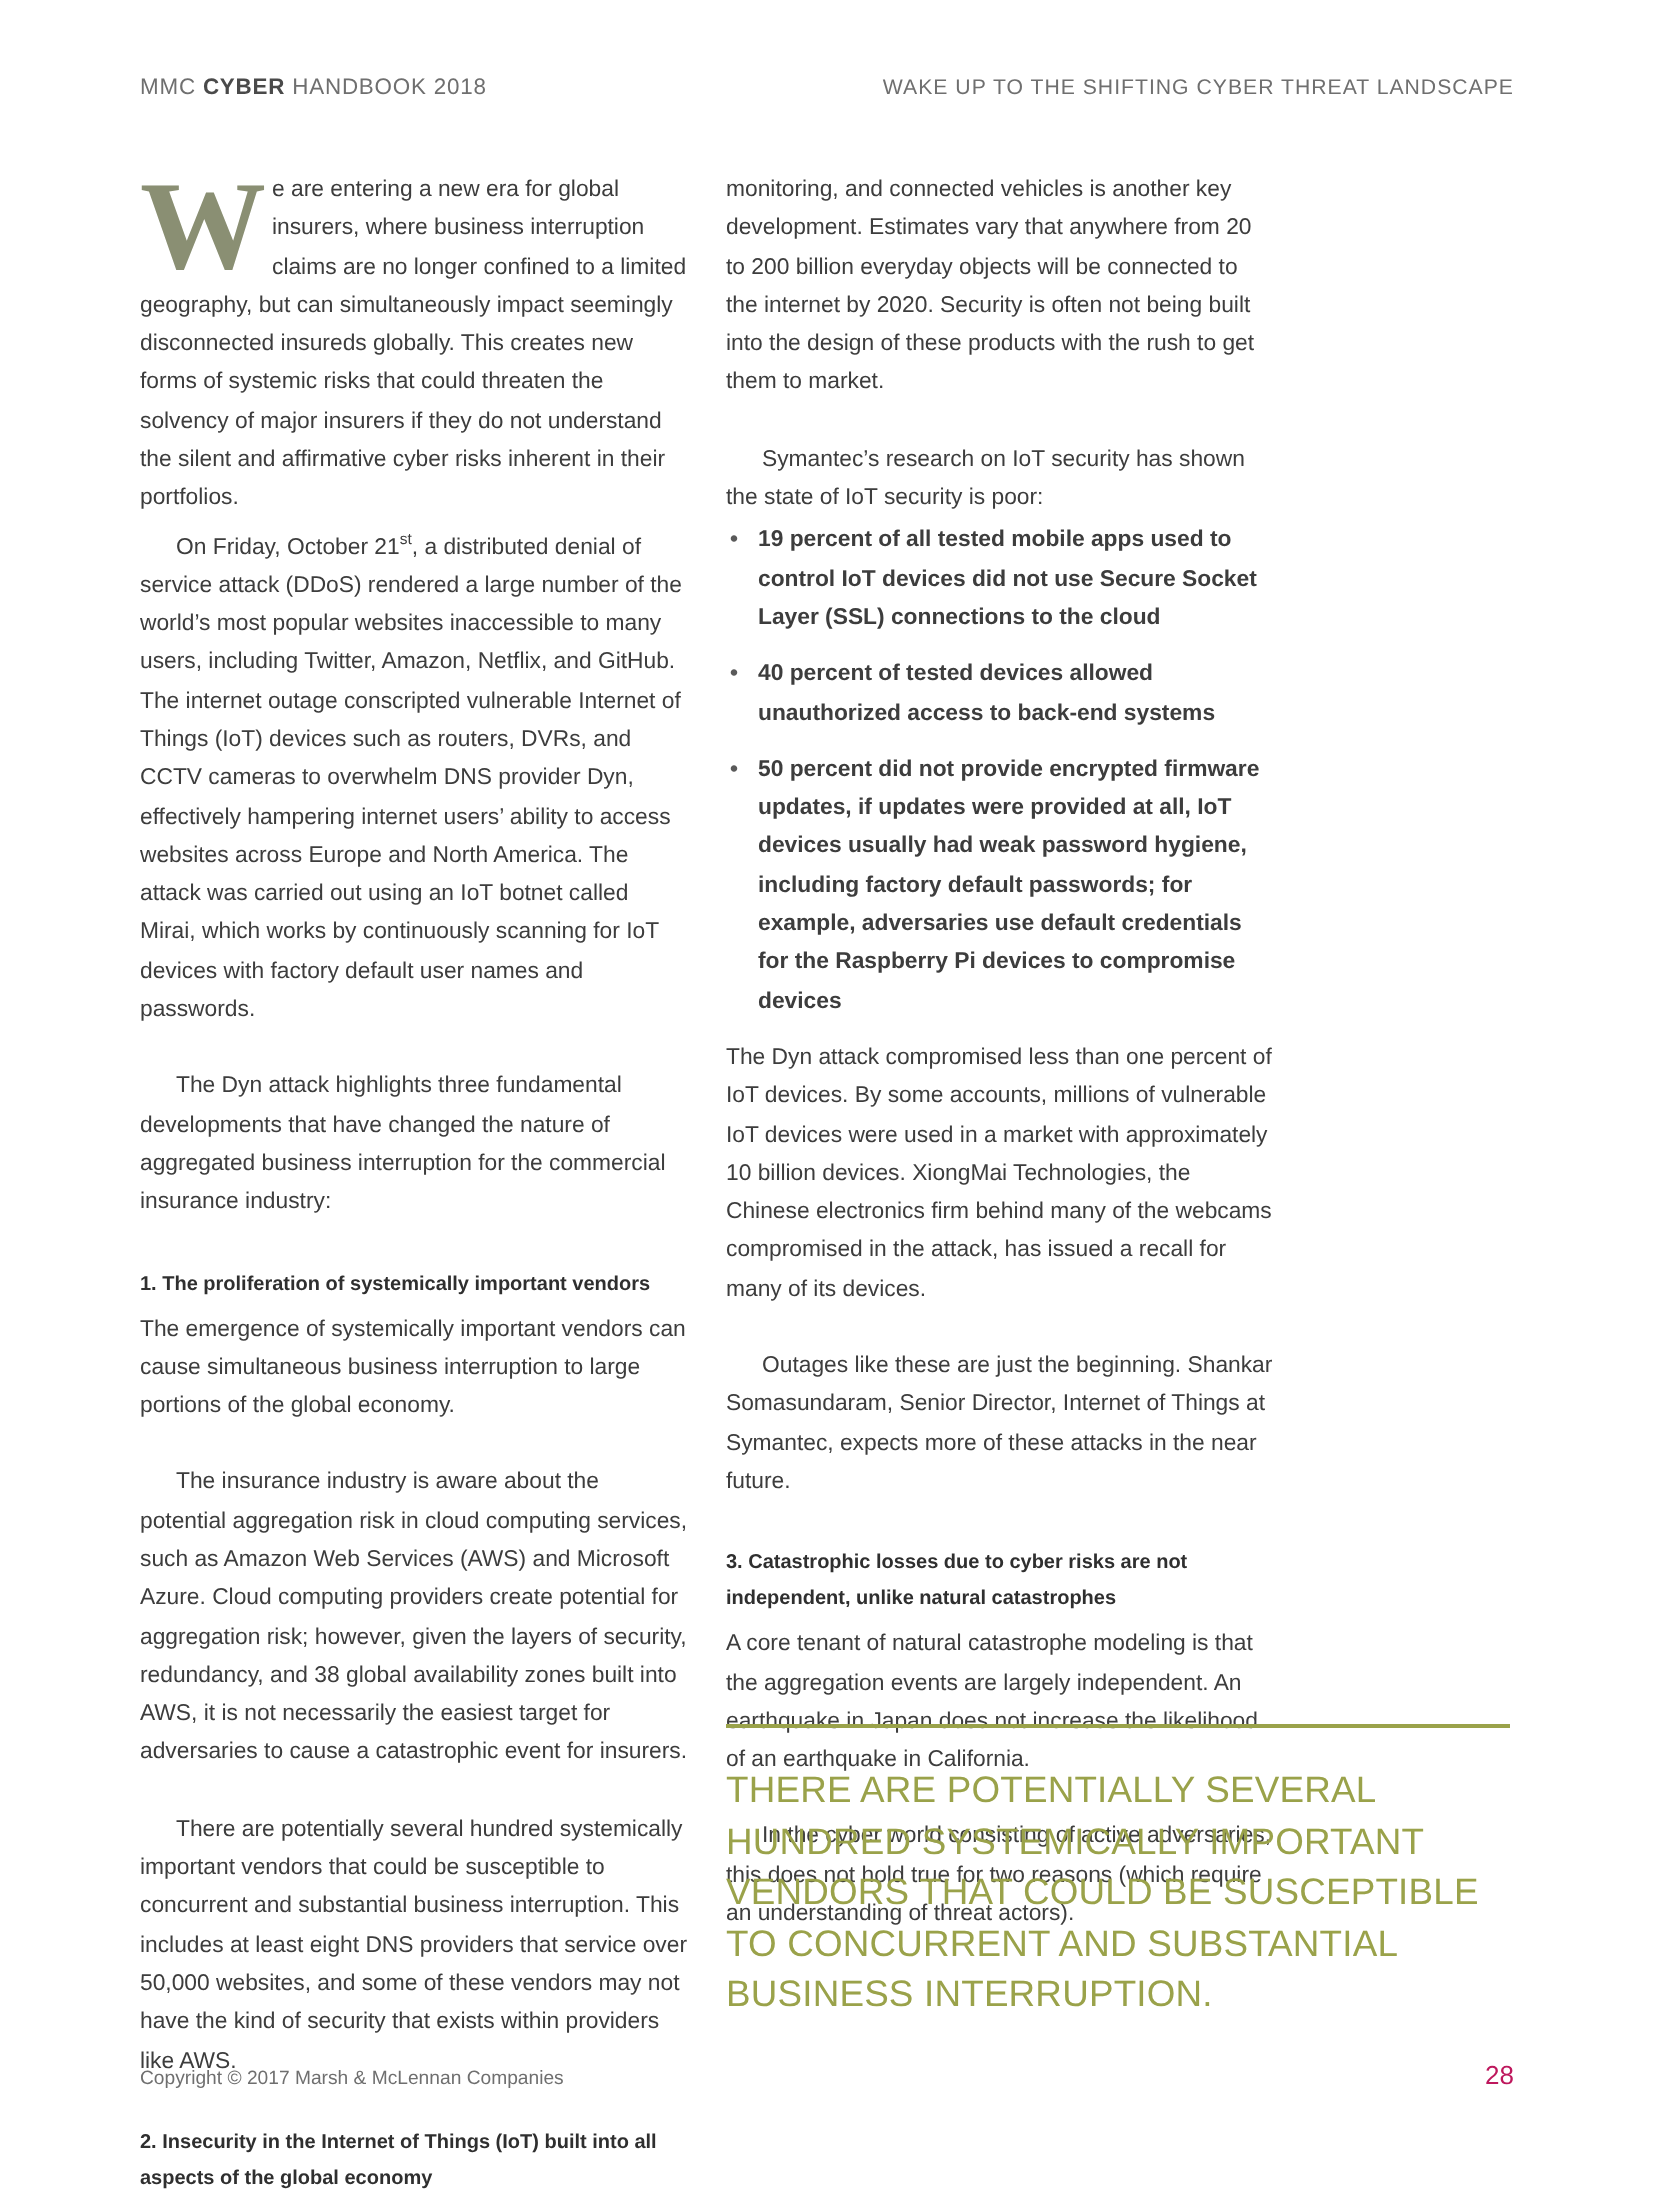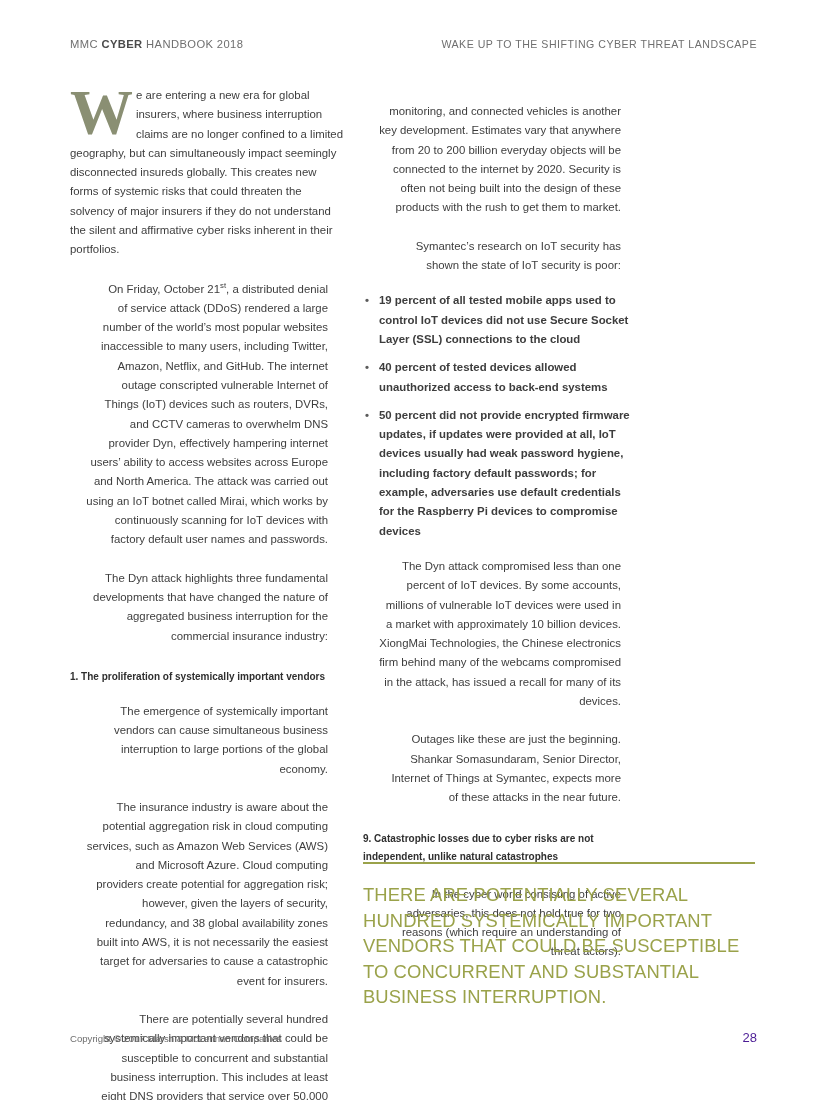--- a/index.html
+++ b/index.html
@@ -50,21 +50,21 @@
     position: absolute;
     top: 86px;
     width: 274px;
     font-size: 11.4px;
     line-height: 19.3px;
     color: #3d3d3d;
   }
   .col-left  { left: 70px; }
   .col-right { left: 363px; }
 
-  p { margin: 16px; text-align: right; }
+  p { margin: 0; }
   p.ind { text-indent: 18px; }
 
   
   .dropcap-wrap {
     position: relative;
   }
   .dropcap {
     float: left;
     font-family: "Liberation Serif", serif;
     font-size: 63px;
@@ -126,21 +126,21 @@
     top: 1030px;
     width: 687px;
     display: flex;
     justify-content: space-between;
     align-items: baseline;
     font-size: 9.6px;
     color: #6f6f6f;
   }
   .footer .pagenum {
     font-size: 13px;
-    color: #4c1d95;
+    color: #be185d;
   }
 </style>
 </head>
 <body>
 
 <div class="page">
 
   <div class="header">
     <div class="left"><span>MMC </span><span class="bold">CYBER</span><span> HANDBOOK 2018</span></div>
     <div class="right">WAKE UP TO THE SHIFTING CYBER THREAT LANDSCAPE</div>
@@ -171,21 +171,22 @@
 
     <ul class="bullets">
       <li>19 percent of all tested mobile apps used to control IoT devices did not use Secure Socket Layer (SSL) connections to the cloud</li>
       <li>40 percent of tested devices allowed unauthorized access to back-end systems</li>
       <li>50 percent did not provide encrypted firmware updates, if updates were provided at all, IoT devices usually had weak password hygiene, including factory default passwords; for example, adversaries use default credentials for the Raspberry Pi devices to compromise devices</li>
     </ul>
 
     <p>The Dyn attack compromised less than one percent of IoT devices. By some accounts, millions of vulnerable IoT devices were used in a market with approximately 10 billion devices. XiongMai Technologies, the Chinese electronics firm behind many of the webcams compromised in the attack, has issued a recall for many of its devices.</p>
     <p class="ind" style="margin-top:19px">Outages like these are just the beginning. Shankar Somasundaram, Senior Director, Internet of Things at Symantec, expects more of these attacks in the near future.</p>
 
-    <h3 class="sub">9.  Catastrophic losses due to cyber risks are not independent, unlike natural catastrophes</h3>
+    <h3 class="sub">3.  Catastrophic losses due to cyber risks are not independent, unlike natural catastrophes</h3>
+    <p>A core tenant of natural catastrophe modeling is that the aggregation events are largely independent. An earthquake in Japan does not increase the likelihood of an earthquake in California.</p>
     <p class="ind" style="margin-top:19px">In the cyber world consisting of active adversaries, this does not hold true for two reasons (which require an understanding of threat actors).</p>
   </div>
 
   <div class="pullquote">THERE ARE POTENTIALLY SEVERAL HUNDRED SYSTEMICALLY IMPORTANT VENDORS THAT COULD BE SUSCEPTIBLE TO CONCURRENT AND SUBSTANTIAL BUSINESS INTERRUPTION.</div>
 
   <div class="footer">
     <div>Copyright © 2017 Marsh &amp; McLennan Companies</div>
     <div class="pagenum">28</div>
   </div>
 

